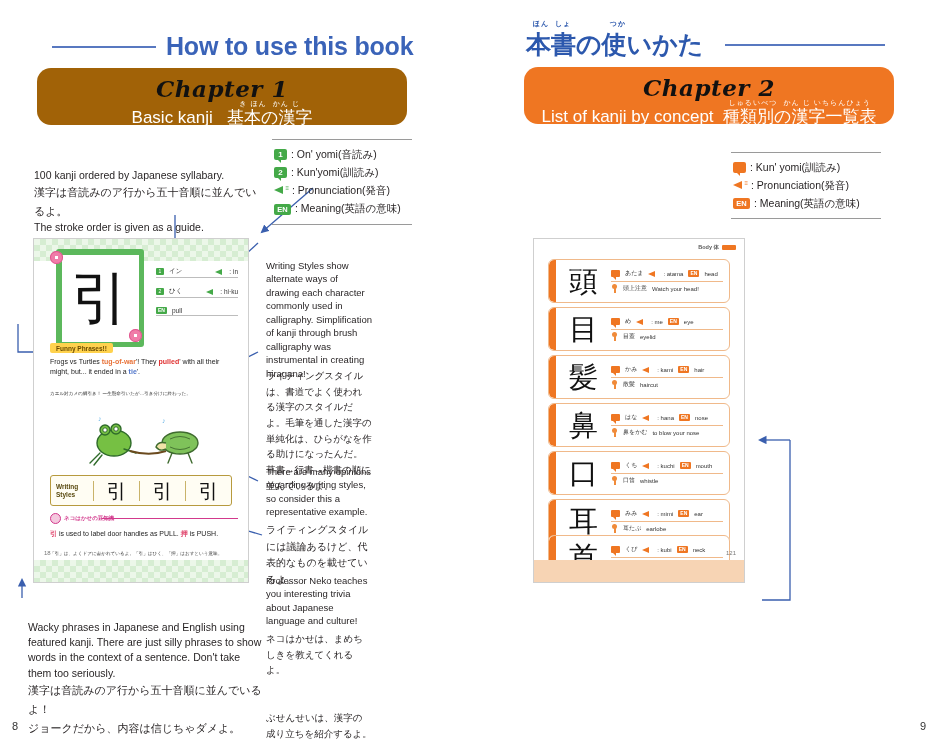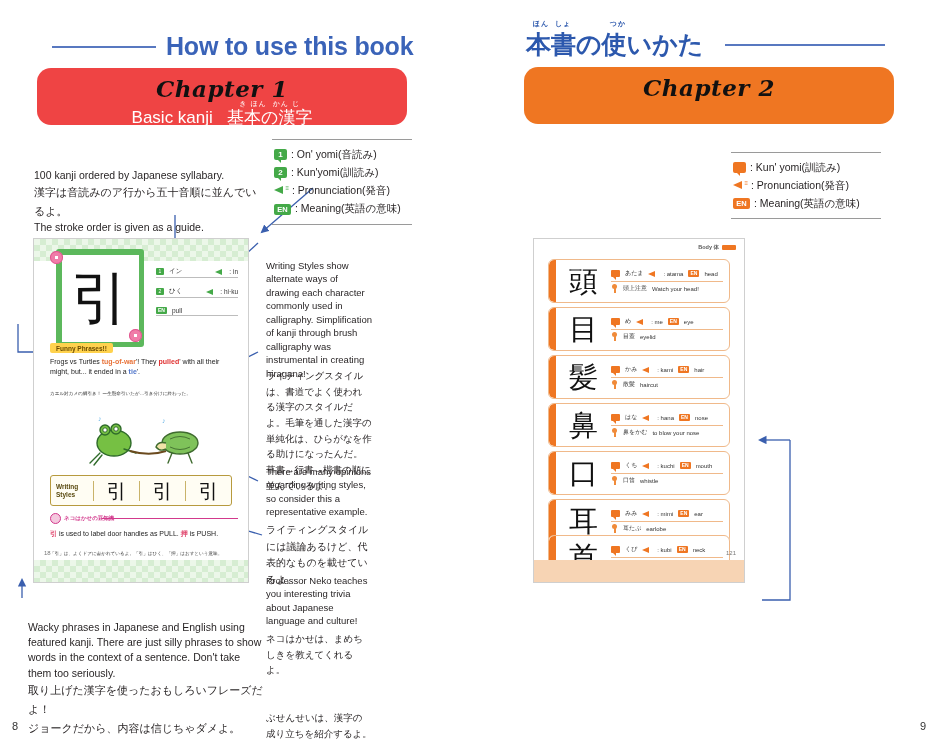--- a/index.html
+++ b/index.html
@@ -32,21 +32,21 @@
     position:absolute; top:-9px; left:0; width:100%;
     font-size:7px; font-weight:700; color:#2c58ad;
     text-align:center; letter-spacing:1px; white-space:nowrap;
   }
 
   
   .chapter {
     position:absolute; border-radius:14px; color:#fff; text-align:center;
     padding-top:7px;
   }
-  .chapter.green  { background:#ef4444; }
+  .chapter.green  { background:#a16207; }
   .chapter.orange { background:#ef7622; }
   .chapter .c-num {
     font-family:"DejaVu Serif",serif;
     font-size:23px; font-weight:700; font-style:italic; color:#111;
     letter-spacing:0.5px; line-height:1.2;
   }
   .chapter .c-sub {
     font-size:17px; line-height:1.35; margin-top:4px; color:#fff;
     white-space:nowrap;
   }
@@ -382,21 +382,21 @@
   <div class="copy" style="left:266px; top:231px; width:106px; font-size:9.5px; line-height:1.42;">Writing Styles show alternate ways of drawing each character commonly used in calligraphy. Simplification of kanji through brush calligraphy was instrumental in creating hiragana!</div>
   <div class="copy" style="left:266px; top:340px; width:106px; font-size:9.5px; line-height:1.65;">ライティングスタイルは、書道でよく使われる漢字のスタイルだよ。毛筆を通した漢字の単純化は、ひらがなを作る助けになったんだ。草書→行書→楷書の順に並んでいるよ。</div>
   <div class="copy" style="left:266px; top:437px; width:106px; font-size:9.5px; line-height:1.42;">There are many opinions regarding writing styles, so consider this a representative example.</div>
   <div class="copy" style="left:266px; top:494px; width:106px; font-size:10px; line-height:1.65;">ライティングスタイルには議論あるけど、代表的なものを載せているよ。</div>
   <div class="copy" style="left:266px; top:546px; width:106px; font-size:9.5px; line-height:1.42;">Professor Neko teaches you interesting trivia about Japanese language and culture!</div>
   <div class="copy" style="left:266px; top:603px; width:106px; font-size:9.5px; line-height:1.65;">ネコはかせは、まめちしきを教えてくれるよ。</div>
   <div class="copy" style="left:266px; top:682px; width:106px; font-size:9.5px; line-height:1.65;">ぶせんせいは、漢字の成り立ちを紹介するよ。</div>
 
   <div class="copy" style="left:28px; top:592px; width:236px;">
     <span class="en">Wacky phrases in Japanese and English using featured kanji. There are just silly phrases to show words in the context of a sentence. Don't take them too seriously.</span>
-    <span class="jp">取り上げた漢字を使ったおもしろいフレーズだよ！</span>
+    <span class="jp">漢字は音読みのア行から五十音順に並んでいるよ！</span>
     <span class="jp">ジョークだから、内容は信じちゃダメよ。</span>
   </div>
 
   <div class="folio" style="left:12px;">8</div>
 </div>
 
 <div class="page page-right">
 
   <div class="sec-head" style="left:57px; top:28px;">
     <div class="sec-title-jp">
@@ -404,20 +404,24 @@
         <span class="furi" style="left:0; width:52px;">ほん&nbsp;&nbsp;しょ</span>
         <span class="furi" style="left:80px; width:24px;">つか</span>
         <span>本書の使いかた</span>
       </span>
     </div>
     <div class="sec-rule" style="width:160px; margin-left:12px;"></div>
   </div>
 
   <div class="chapter orange" style="left:55px; top:67px; width:370px; height:57px;">
     <div class="c-num">Chapter 2</div>
+    <div class="c-sub">
+      <span>List of kanji by concept</span>
+      &nbsp;<span class="furi-wrap"><span class="furi">しゅるいべつ&nbsp;&nbsp;かん&nbsp;じ&nbsp;いちらんひょう</span><span class="jp">種類別の漢字一覧表</span></span>
+    </div>
   </div>
 
   <div class="legend" style="left:262px; top:152px; width:150px;">
     <div class="hr"></div>
     <ul>
       <li>
         <span class="bub o"></span>
         <span class="lg-txt">: Kun' yomi(訓読み)</span>
       </li>
       <li>

